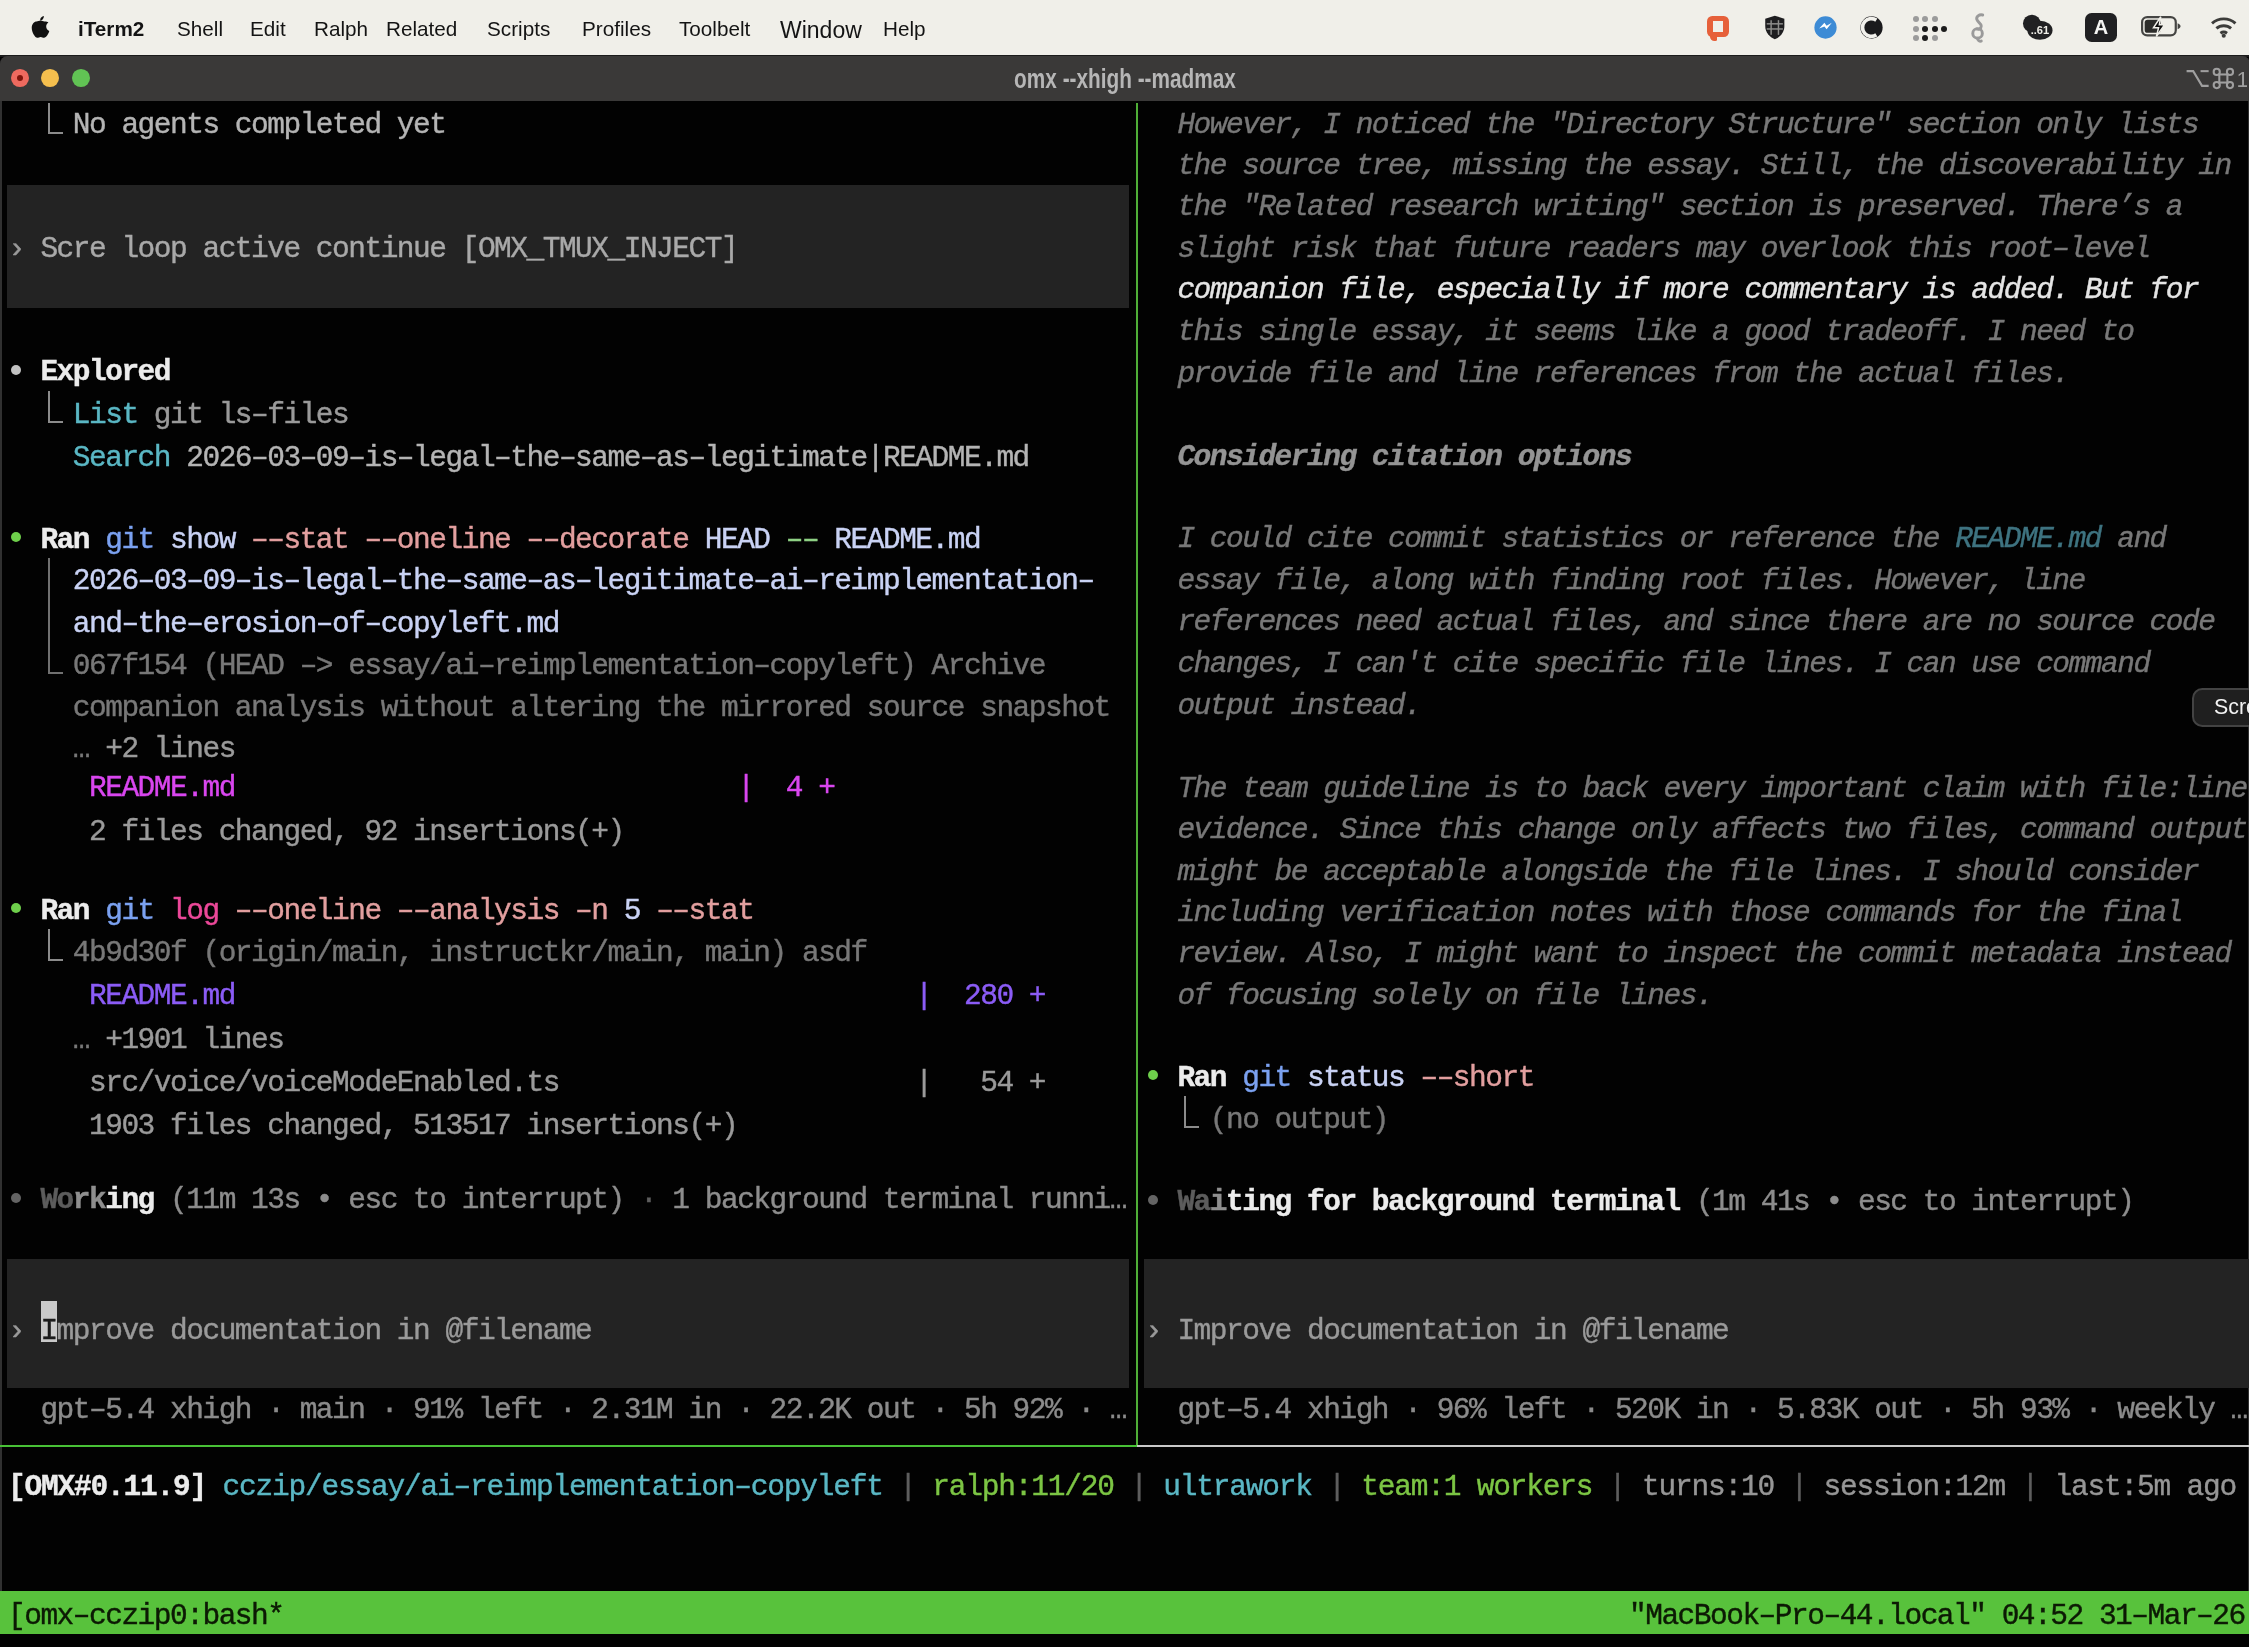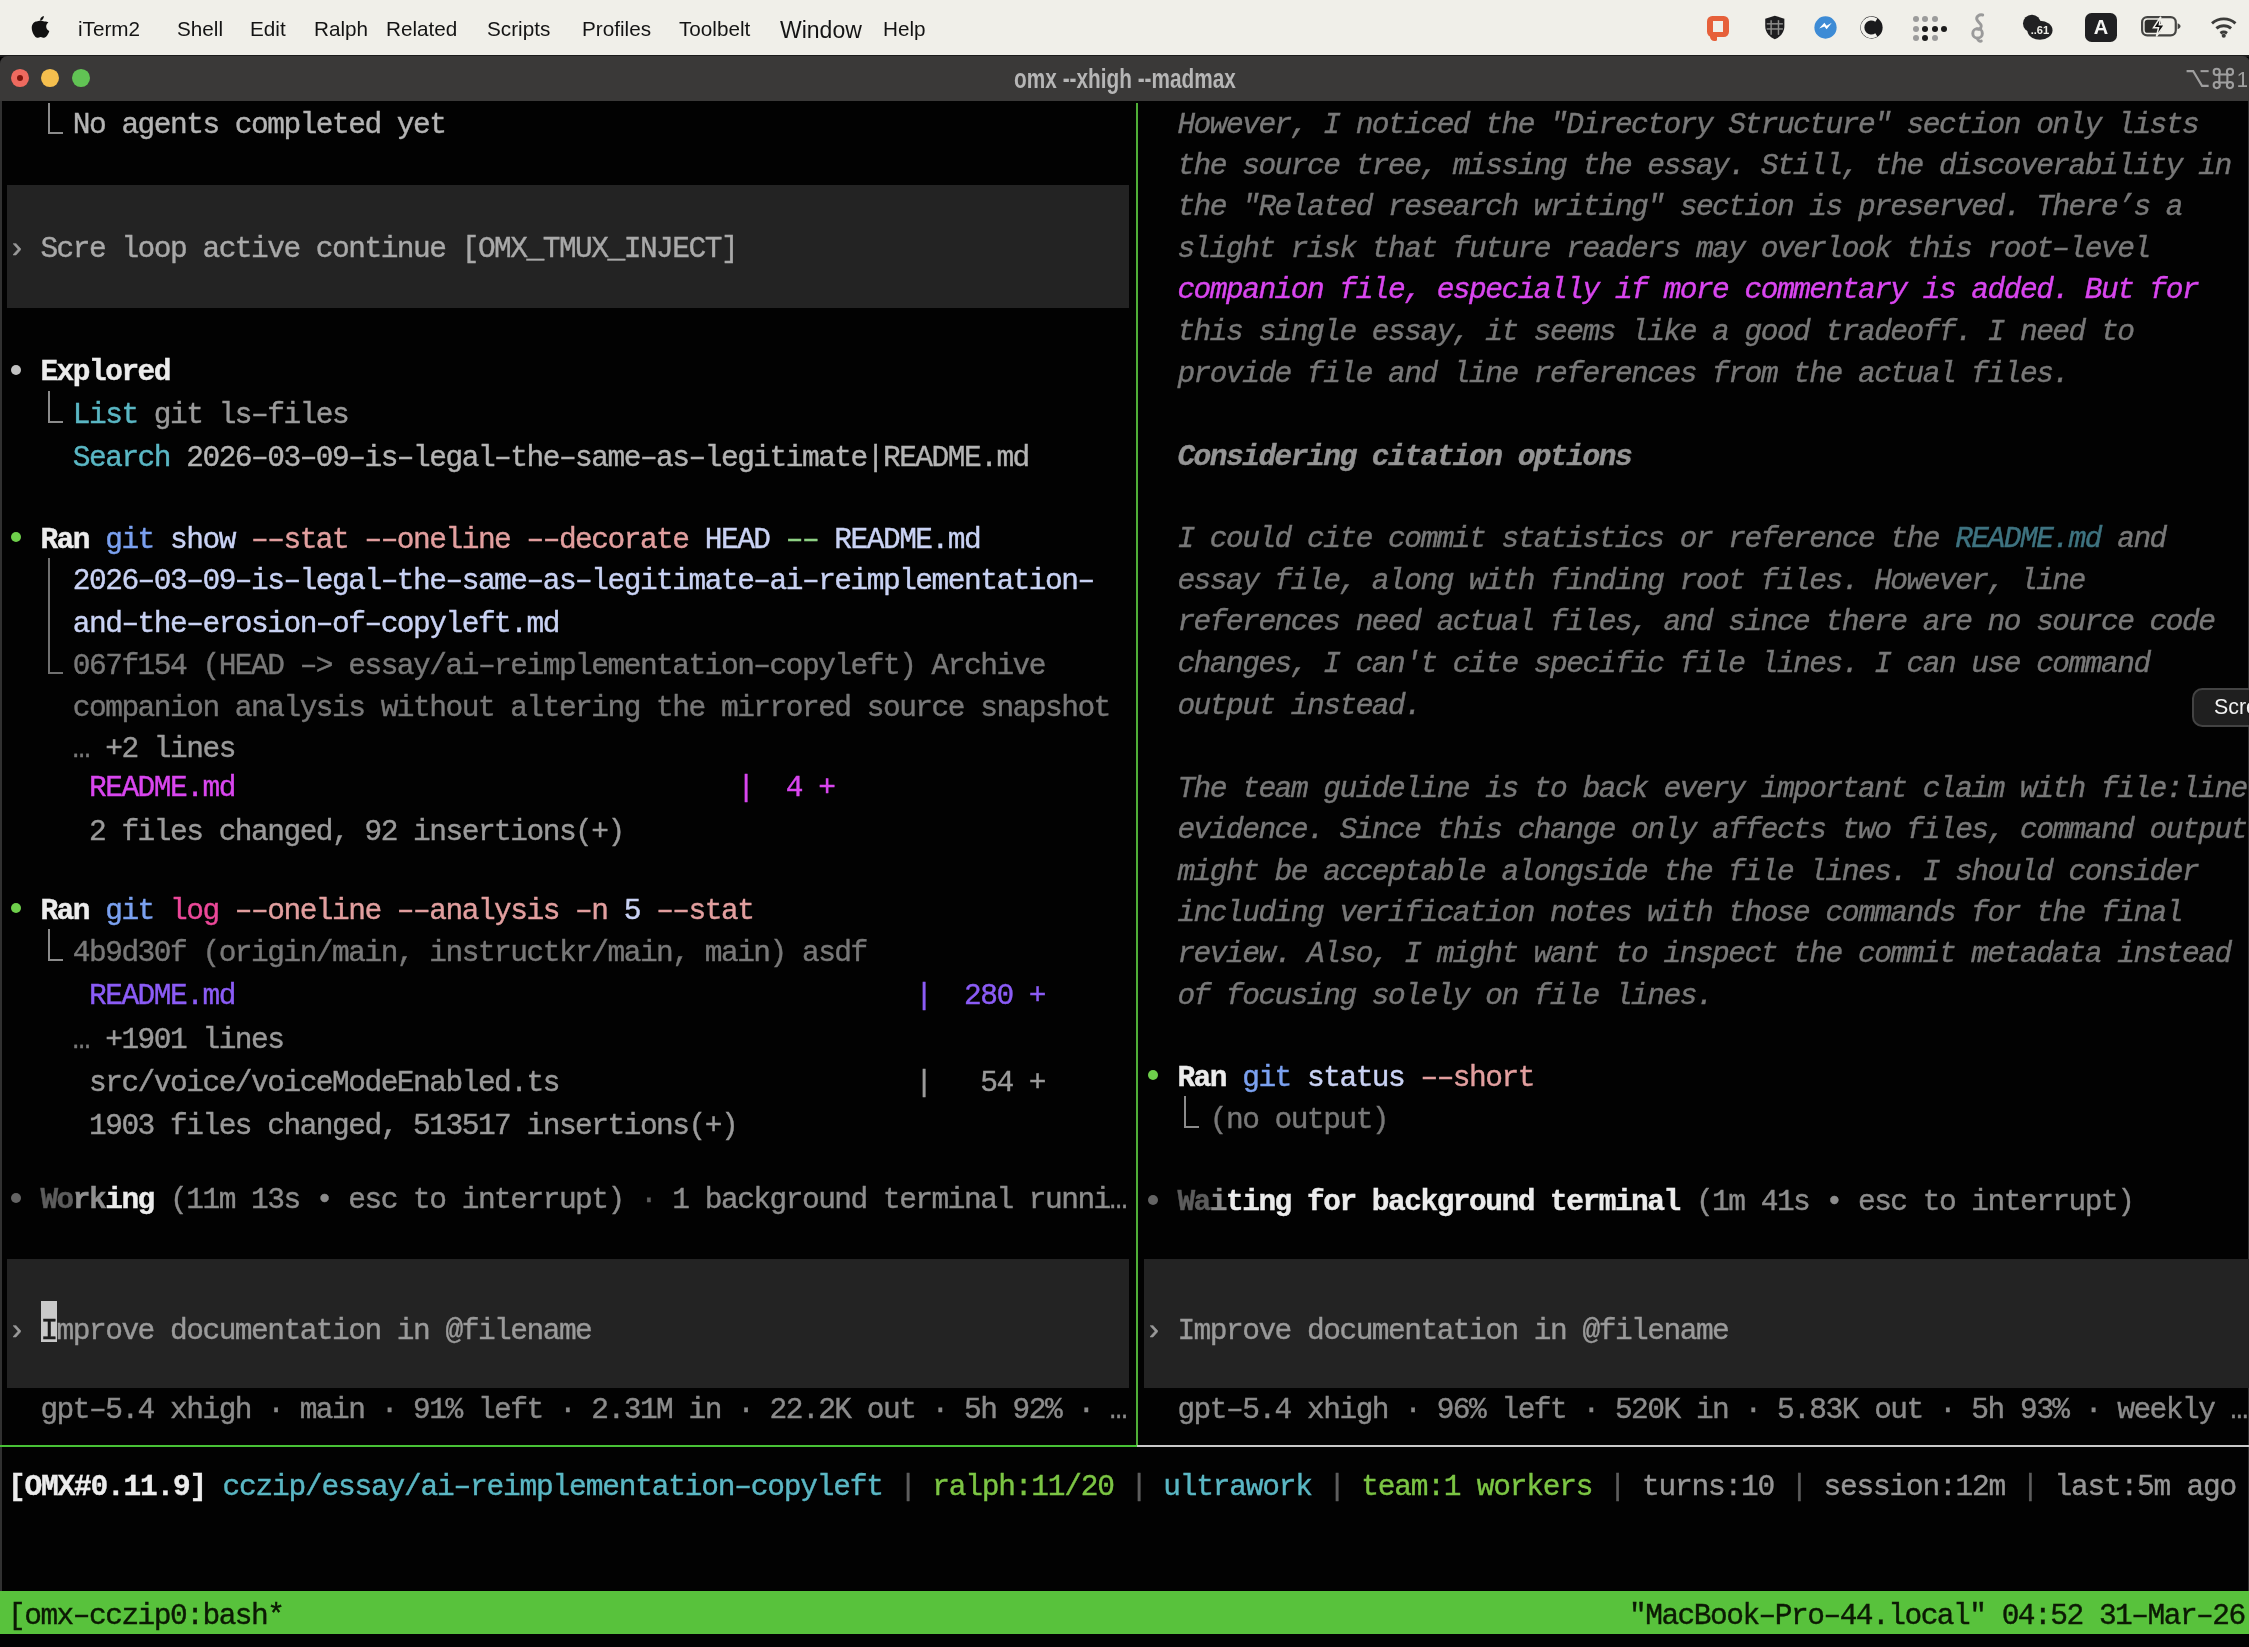--- a/index.html
+++ b/index.html
@@ -40,21 +40,21 @@
 <div class="r" style="top:1026px;left:8px"><span style="color:#9a9a9a">    </span><span style="color:#787878">… </span><span style="color:#9a9a9a">+1901 lines</span></div>
 <div class="r" style="top:1069px;left:8px"><span style="color:#9a9a9a">     src/voice/voiceModeEnabled.ts                      |   54 +</span></div>
 <div class="r" style="top:1112px;left:8px"><span style="color:#9a9a9a">     1903 files changed, 513517 insertions(+)</span></div>
 <div class="r" style="top:1186px;left:8px"><span style="color:#b4b4b4">  </span><span style="color:#5c5c5c;font-weight:700">Wo</span><span style="color:#8f8f8f;font-weight:700">rk</span><span style="color:#ececec;font-weight:700">ing</span><span style="color:#8d8d8d"> (11m 13s • esc to interrupt)</span><span style="color:#5e5e5e"> · </span><span style="color:#8d8d8d">1 background terminal runni…</span></div>
 <div class="r" style="top:1317px;left:8px"><span style="color:#9a9a9a">› </span><span style="color:#1c1c1c">I</span><span style="color:#9a9a9a">mprove documentation in @filename</span></div>
 <div class="r" style="top:1396px;left:8px"><span style="color:#8b8b8b">  gpt–5.4 xhigh · main · 91% left · 2.31M in · 22.2K out · 5h 92% · …</span></div>
 <div class="r i" style="top:111px;left:1145px"><span style="color:#787878">  However, I noticed the "Directory Structure" section only lists</span></div>
 <div class="r i" style="top:152px;left:1145px"><span style="color:#787878">  the source tree, missing the essay. Still, the discoverability in</span></div>
 <div class="r i" style="top:193px;left:1145px"><span style="color:#787878">  the "Related research writing" section is preserved. There’s a</span></div>
 <div class="r i" style="top:235px;left:1145px"><span style="color:#787878">  slight risk that future readers may overlook this root–level</span></div>
-<div class="r i" style="top:276px;left:1145px"><span style="color:#d946ef">  companion file, especially if more commentary is added. But for</span></div>
+<div class="r i" style="top:276px;left:1145px"><span style="color:#e5e5e5">  companion file, especially if more commentary is added. But for</span></div>
 <div class="r i" style="top:318px;left:1145px"><span style="color:#787878">  this single essay, it seems like a good tradeoff. I need to</span></div>
 <div class="r i" style="top:360px;left:1145px"><span style="color:#787878">  provide file and line references from the actual files.</span></div>
 <div class="r i" style="top:443px;left:1145px"><span style="color:#949494">  </span><span style="color:#949494;font-weight:700">Considering citation options</span></div>
 <div class="r i" style="top:525px;left:1145px"><span style="color:#787878">  I could cite commit statistics or reference the </span><span style="color:#3e7380">README.md</span><span style="color:#787878"> and</span></div>
 <div class="r i" style="top:567px;left:1145px"><span style="color:#787878">  essay file, along with finding root files. However, line</span></div>
 <div class="r i" style="top:608px;left:1145px"><span style="color:#787878">  references need actual files, and since there are no source code</span></div>
 <div class="r i" style="top:650px;left:1145px"><span style="color:#787878">  changes, I can't cite specific file lines. I can use command</span></div>
 <div class="r i" style="top:692px;left:1145px"><span style="color:#787878">  output instead.</span></div>
 <div class="r i" style="top:775px;left:1145px"><span style="color:#787878">  The team guideline is to back every important claim with file:line</span></div>
 <div class="r i" style="top:816px;left:1145px"><span style="color:#787878">  evidence. Since this change only affects two files, command output</span></div>
@@ -90,21 +90,21 @@
 <div style="position:absolute;left:2192px;top:688px;width:66px;height:39px;background:#1f1f1f;border:2.2px solid #434343;border-radius:10.3px;color:#f2f2f2;font-size:21.4px;line-height:35px;padding-left:20px">Scre</div>
 
 <div style="position:absolute;left:0;top:0;width:2250px;height:55px;background:#f0efe9"></div>
 <div style="position:absolute;left:0;top:55px;width:2250px;height:1.5px;background:#1b1b1b"></div>
 
 <div style="position:absolute;left:0;top:56px;width:2250px;height:45px;background:#3a3938;border-radius:7.4px 7.4px 0 0"></div>
 <svg style="position:absolute;left:31px;top:14.8px" width="19" height="23.6" viewBox="0 0 26 32">
 <path fill="#111" d="M18.4 8.6c-1.6 0-3.6-1.1-5.1-1.1-2 0-4.3 1.1-5.6 1.1C4.3 8.6 1 12 1 17.3c0 6.6 4.6 13.7 7.7 13.7 1.3 0 2.9-1.1 4.6-1.1 1.7 0 3 1.1 4.5 1.1 3.2 0 6.6-6.5 7.2-9.3-2.5-1-4.2-3.3-4.2-6 0-2.4 1.2-4.4 3-5.6-1.3-1.6-3.3-1.5-5.4-1.5z"></path>
 <path fill="#111" d="M17.6 1.2c.3 2.8-2 6.3-4.9 6.2-.4-3.2 2.3-6 4.9-6.2z"></path>
   </svg>
-<div style="position:absolute;left:78px;top:17px;font-size:20.7px;color:#141414;font-weight:400;font-family:'Liberation Sans',sans-serif">iTerm2</div>
+<div style="position:absolute;left:78px;top:17px;font-size:20.7px;color:#141414;font-weight:700;font-family:'Liberation Sans',sans-serif">iTerm2</div>
 <div style="position:absolute;left:177px;top:17px;font-size:20.7px;color:#141414;font-weight:500;font-family:'Liberation Sans',sans-serif">Shell</div>
 <div style="position:absolute;left:250px;top:17px;font-size:20.7px;color:#141414;font-weight:500;font-family:'Liberation Sans',sans-serif">Edit</div>
 <div style="position:absolute;left:314px;top:17px;font-size:20.7px;color:#141414;font-weight:500;font-family:'Liberation Sans',sans-serif">Ralph</div>
 <div style="position:absolute;left:386px;top:17px;font-size:20.7px;color:#141414;font-weight:500;font-family:'Liberation Sans',sans-serif">Related</div>
 <div style="position:absolute;left:487px;top:17px;font-size:20.7px;color:#141414;font-weight:500;font-family:'Liberation Sans',sans-serif">Scripts</div>
 <div style="position:absolute;left:582px;top:17px;font-size:20.7px;color:#141414;font-weight:500;font-family:'Liberation Sans',sans-serif">Profiles</div>
 <div style="position:absolute;left:679px;top:17px;font-size:20.7px;color:#141414;font-weight:500;font-family:'Liberation Sans',sans-serif">Toolbelt</div>
 <div style="position:absolute;left:780px;top:17px;font-size:23px;color:#141414;font-weight:500;font-family:'Liberation Sans',sans-serif">Window</div>
 <div style="position:absolute;left:883px;top:17px;font-size:20.7px;color:#141414;font-weight:500;font-family:'Liberation Sans',sans-serif">Help</div>
 <div style="position:absolute;left:1707px;top:16px;width:22px;height:20.7px;background:#e6603a;border-radius:5.2px"></div>

